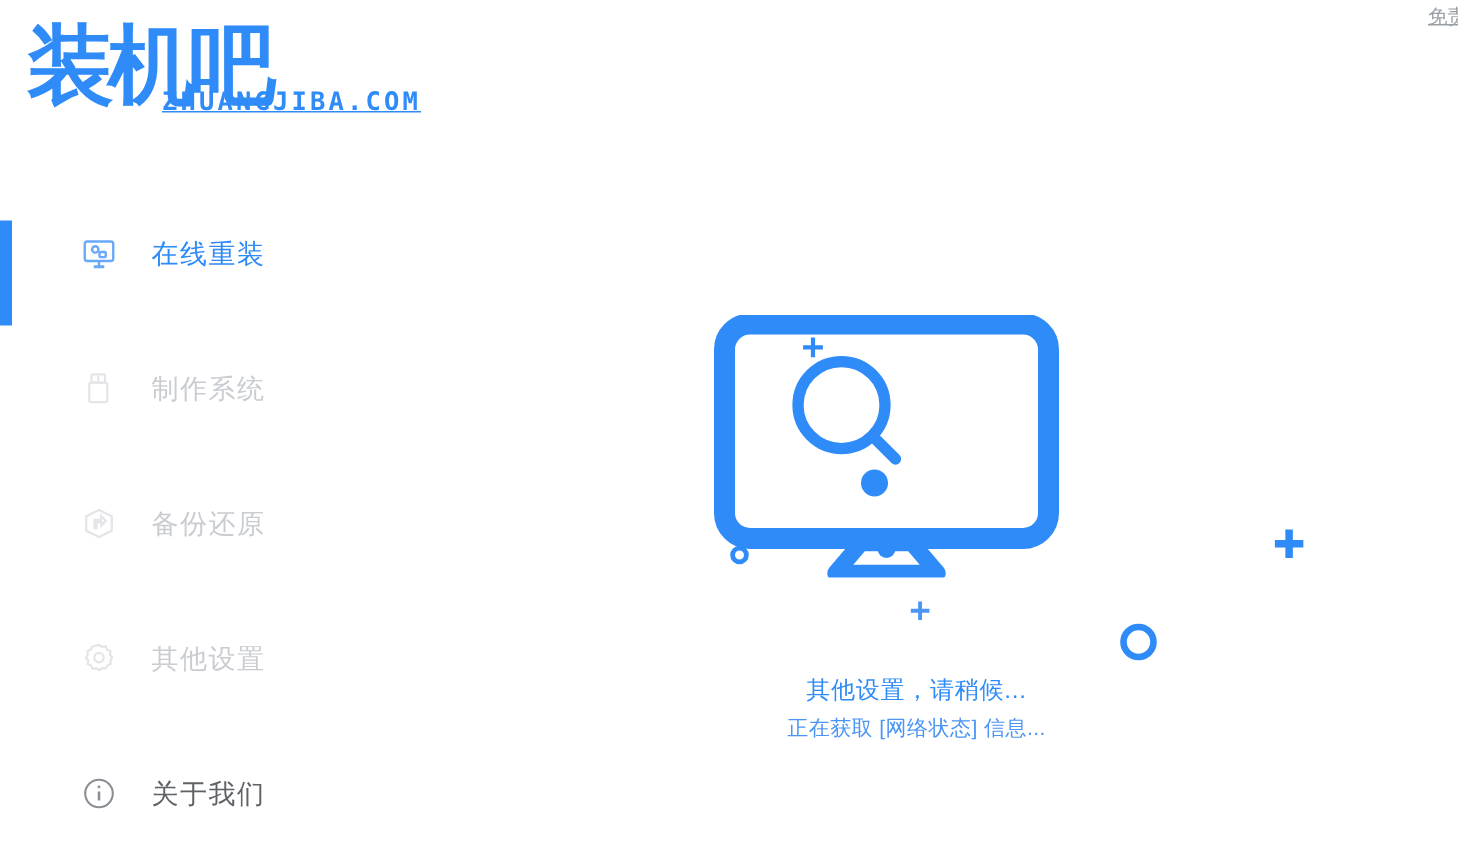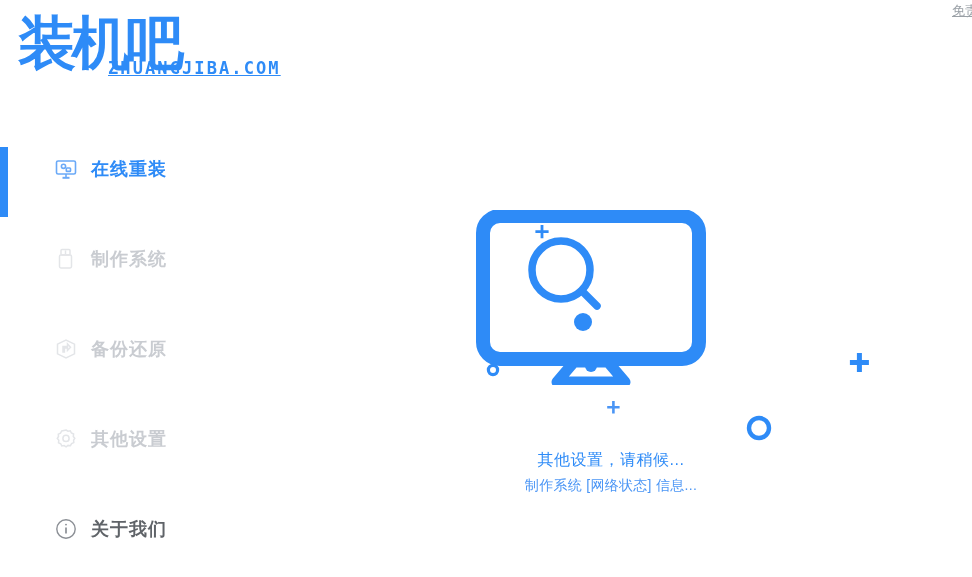--- a/index.html
+++ b/index.html
@@ -105,26 +105,25 @@
     position: absolute;
     left: 53px;
     width: 26px;
     height: 26px;
     display: flex;
     align-items: center;
     justify-content: center;
   }
   .nav-label {
     position: absolute;
-    left: 91px;
+    left: 101px;
     font-size: 18px;
     letter-spacing: 1px;
     color: #c9ccd1;
     white-space: nowrap;
-    font-weight: bold;
   }
   .nav-item.active .nav-label { color: #2e8bf7; }
   .nav-item.dark .nav-label { color: #5f6368; }
 
   
   .main {
     position: absolute;
     left: 250px;
     top: 115px;
     width: 722px;
@@ -283,15 +282,15 @@
       <circle cx="86" cy="60" r="29" fill="none" stroke="#2e8bf7" stroke-width="7.5"></circle>
 
       <line x1="107" y1="81" x2="122" y2="96" stroke="#2e8bf7" stroke-width="7.5" stroke-linecap="round"></line>
 
       <circle cx="108" cy="112" r="9" fill="#2e8bf7"></circle>
     </svg>
   </div>
 
   <div class="status-wrap">
     <div class="status-main">其他设置，请稍候...</div>
-    <div class="status-sub">制作系统 [网络状态] 信息...</div>
+    <div class="status-sub">正在获取 [网络状态] 信息...</div>
   </div>
 </div>
 
 </body></html>

